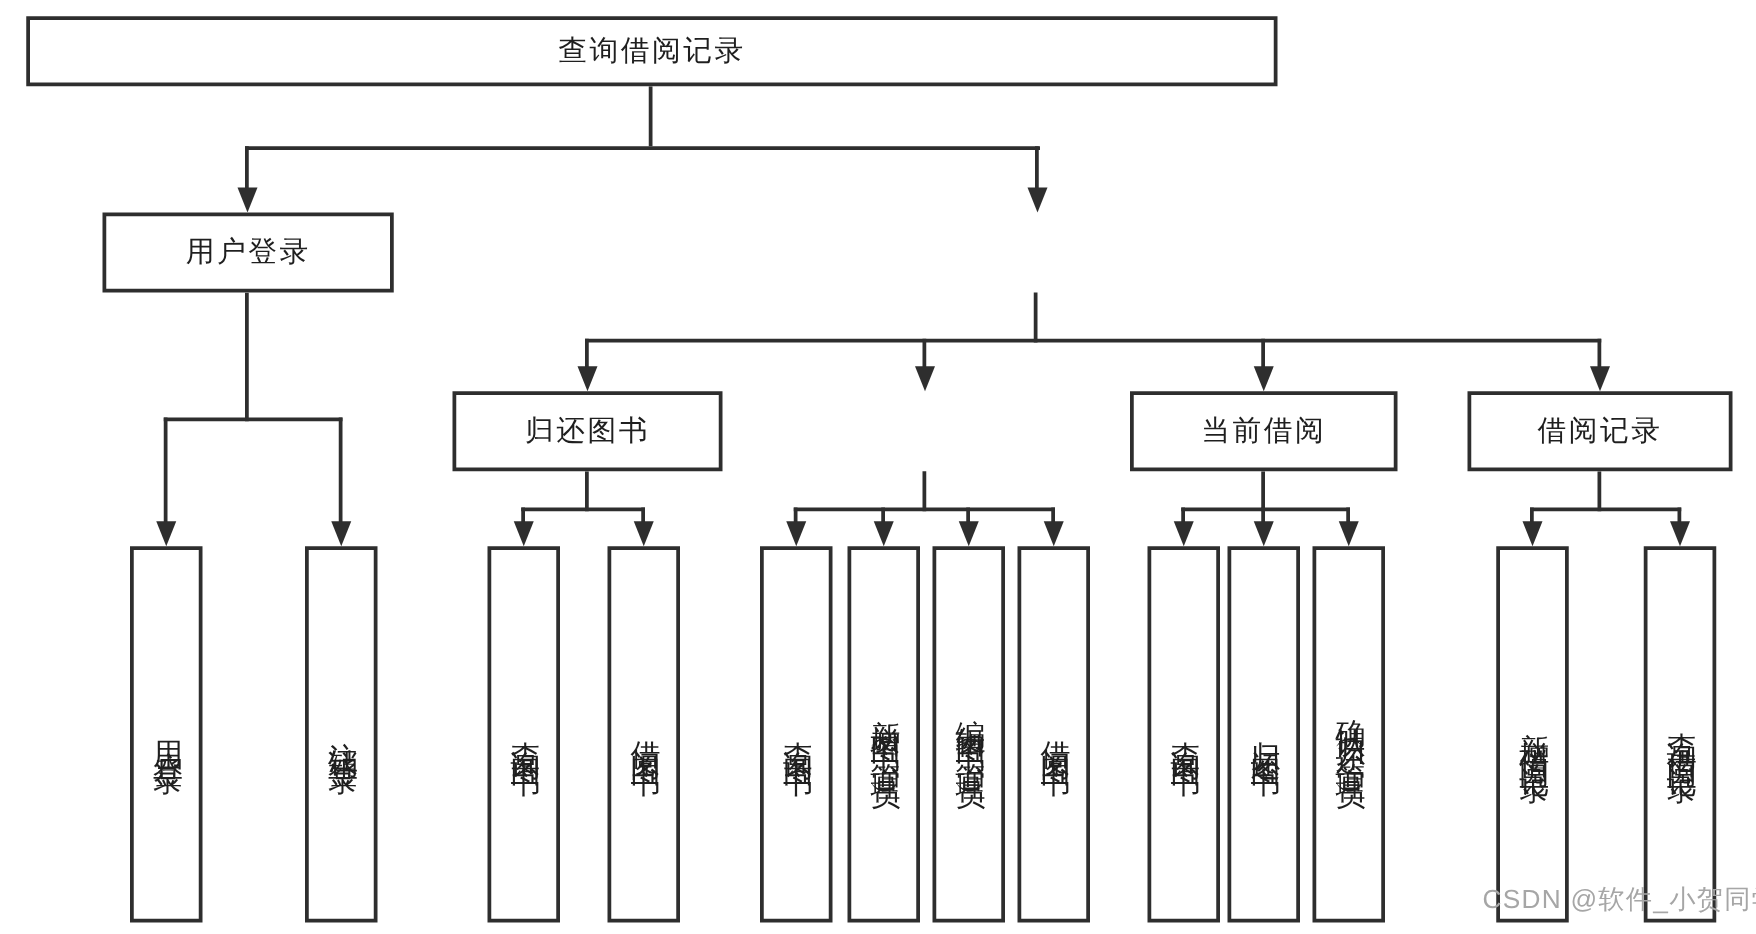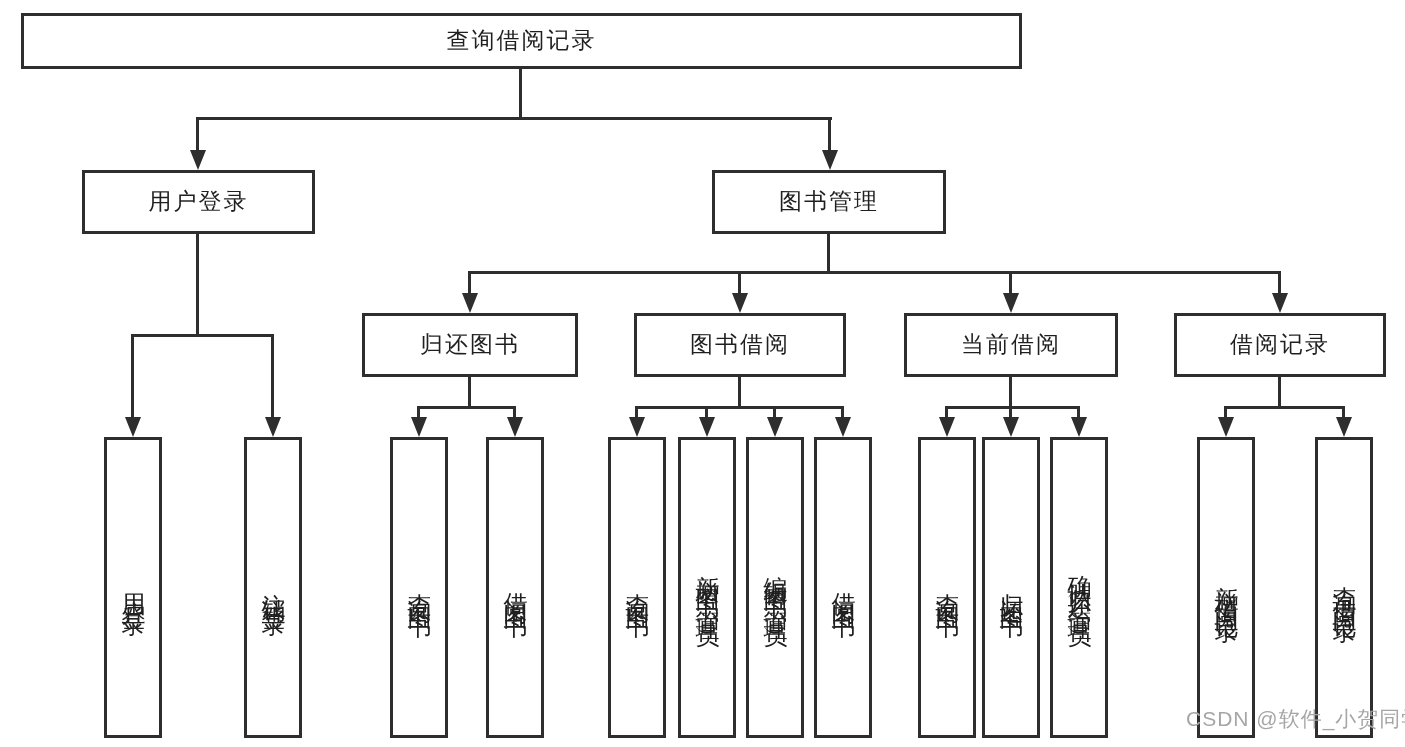--- a/index.html
+++ b/index.html
@@ -30,24 +30,22 @@
   }
 </style>
 </head>
 <body>
 
 <div class="stage" style="--line: #2e2e2e; --text: #1f1f1f; --watermark: #a6a6a6; --background: #ffffff;">
 
   <div class="node" style="left:21px;top:13px;width:1001px;height:56px">查询借阅记录</div>
 
   <div class="node" style="left:82px;top:170px;width:233px;height:64px">用户登录</div>
-  <div class="node" style="left:712px;top:170px;width:234px;height:64px">图书管理</div>
 
   <div class="node" style="left:362px;top:313px;width:216px;height:64px">归还图书</div>
-  <div class="node" style="left:634px;top:313px;width:212px;height:64px">图书借阅</div>
   <div class="node" style="left:904px;top:313px;width:214px;height:64px">当前借阅</div>
   <div class="node" style="left:1174px;top:313px;width:212px;height:64px">借阅记录</div>
 
   <div class="node vnode" style="left:104px;top:437px;width:58px;height:301px">用户登录</div>
   <div class="node vnode" style="left:244px;top:437px;width:58px;height:301px">注销登录</div>
 
   <div class="node vnode" style="left:390px;top:437px;width:58px;height:301px">查询图书</div>
   <div class="node vnode" style="left:486px;top:437px;width:58px;height:301px">借阅图书</div>
 
   <div class="node vnode" style="left:608px;top:437px;width:58px;height:301px">查询图书</div>

